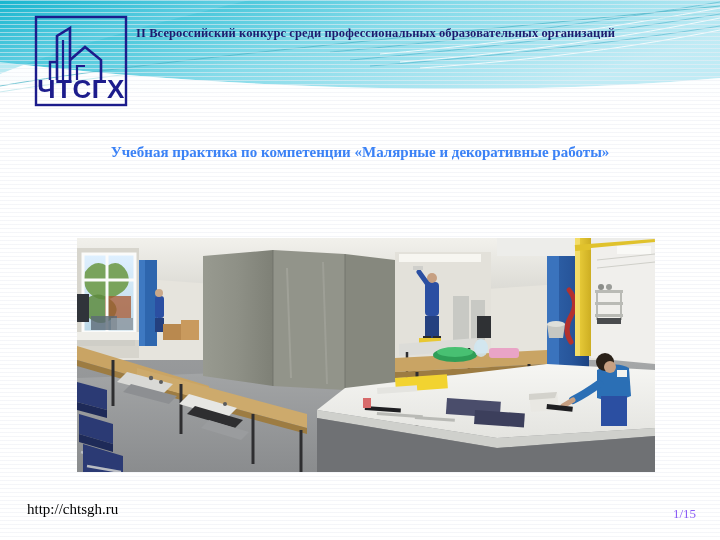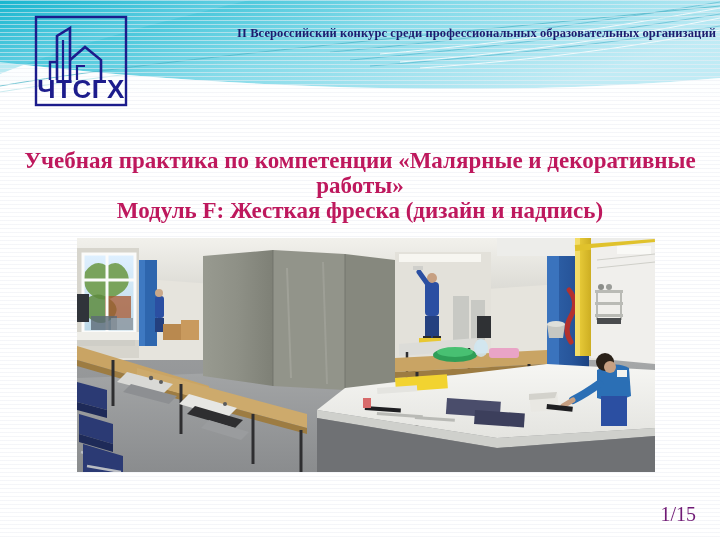--- a/index.html
+++ b/index.html
@@ -54,39 +54,39 @@
     text-align: center;
   }
   .logo svg { display: block; }
 
   
   .banner-text {
     position: absolute;
     left: 136px; top: 24px;
     width: 580px;
     z-index: 4;
-    text-align: right;
+    text-align: left;
     color: #1c1c6e;
     font-weight: bold;
     font-size: 12.5px;
     line-height: 18px;
     letter-spacing: 0.1px;
   }
   .banner-text .line2 { }
 
   
   .main-title {
     position: absolute;
-    left: 24px; top: 148px;
+    left: 24px; top: 140px;
     width: 672px;
     z-index: 4;
     text-align: center;
-    color: #be185d;
+    color: #3b82f6;
     font-weight: bold;
-    font-size: 23px;
+    font-size: 15px;
     line-height: 25px;
   }
 
   
   .photo-frame {
     position: absolute;
     left: 77px; top: 238px;
     width: 578px; height: 234px;
     z-index: 4;
     overflow: hidden;
@@ -100,22 +100,22 @@
     left: 27px; top: 500px;
     z-index: 4;
     color: #000000;
     font-size: 15px;
     line-height: 18px;
   }
   .footer-page {
     position: absolute;
     right: 24px; top: 505px;
     z-index: 4;
-    color: #701a75;
-    font-size: 20px;
+    color: #8b5cf6;
+    font-size: 13px;
     line-height: 18px;
   }
 </style>
 </head>
 <body>
 
 <div id="slide">
 
   <div class="header-band">
     <svg width="720" height="112" viewBox="0 0 720 112" xmlns="http://www.w3.org/2000/svg">
@@ -177,21 +177,20 @@
       <text x="48" y="84" text-anchor="middle" font-family="Liberation Sans, DejaVu Sans, sans-serif" font-size="26" font-weight="bold" fill="#1c1c8c" letter-spacing="0.5">ЧТСГХ</text>
     </svg>
   </div>
 
   <div class="banner-text">
     <div>II Всероссийский конкурс среди профессиональных образовательных организаций</div>
   </div>
 
   <div class="main-title">
     <div>Учебная практика по компетенции «Малярные и декоративные работы»</div>
-    <div>Модуль  F: Жесткая фреска (дизайн и надпись)</div>
   </div>
 
   <div class="photo-frame">
     <svg width="578" height="234" viewBox="0 0 578 234" xmlns="http://www.w3.org/2000/svg">
       <defs>
         <linearGradient id="floorG" x1="0" y1="0" x2="0" y2="1">
           <stop offset="0" stop-color="#a6a8a9"></stop>
           <stop offset="1" stop-color="#8a8c8e"></stop>
         </linearGradient>
         <linearGradient id="ceilG" x1="0" y1="0" x2="0" y2="1">
@@ -435,17 +434,18 @@
 
         <rect x="524" y="158" width="26" height="30" fill="#2b4fa2"></rect>
       </g>
 
       <rect x="470" y="166" width="26" height="5" fill="#1f1f22" transform="rotate(6 470 166)"></rect>
 
       <rect x="0" y="0" width="578" height="234" fill="none"></rect>
     </svg>
   </div>
 
+  <div class="footer-url">http://chtsgh.ru</div>
   <div class="footer-page">1/15</div>
 
   <div class="bg-texture"></div>
 
 </div>
 
 </body></html>

